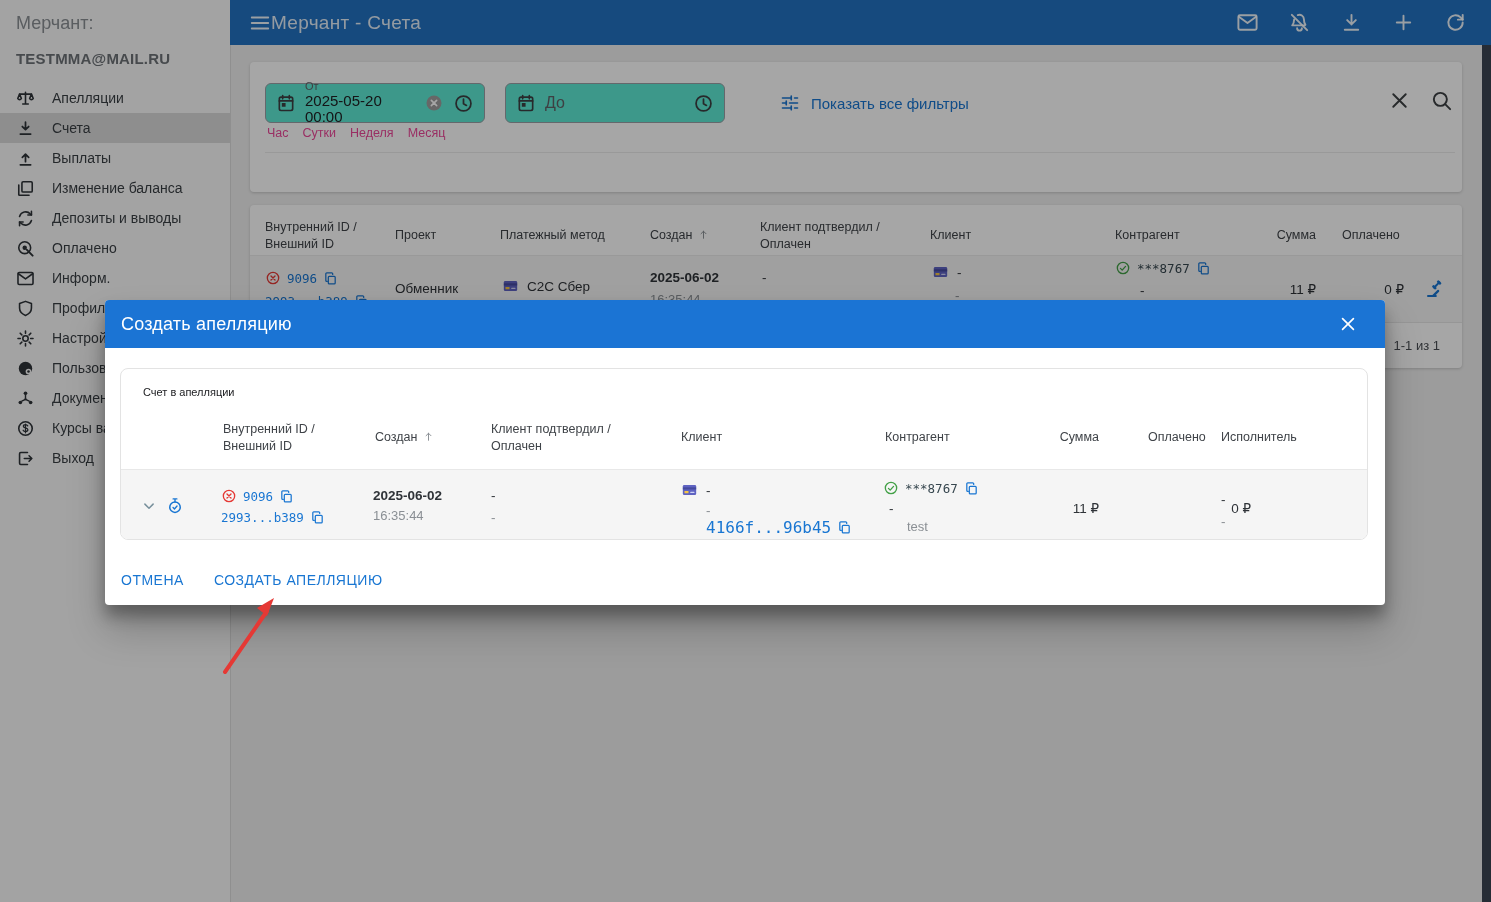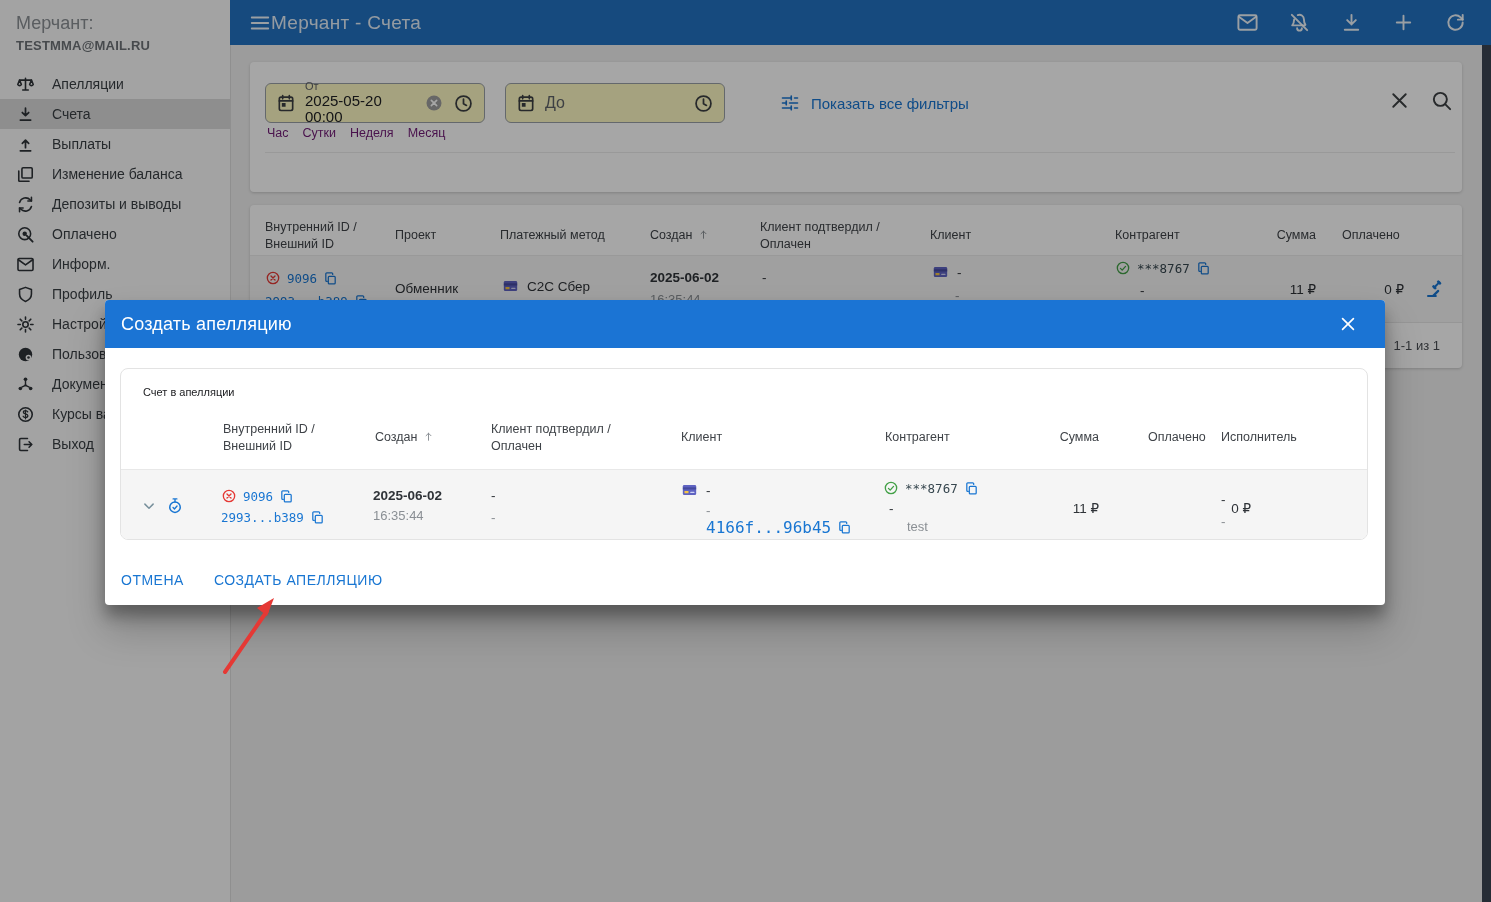--- a/index.html
+++ b/index.html
@@ -6,41 +6,41 @@
   body{width:1491px;height:902px;position:relative;overflow:hidden;background:#e9e9e9;
        font-family:"Liberation Sans","DejaVu Sans",sans-serif;-webkit-font-smoothing:antialiased}
   .ic{display:inline-flex;align-items:center;justify-content:center;flex:0 0 auto}
   .ic svg{width:100%;height:100%;display:block}
   .mono{font-family:"DejaVu Sans Mono",monospace}
 
   
   .sidebar{position:absolute;left:0;top:0;width:230px;height:902px;background:#fbfbfb;border-right:1px solid #dcdcdc;z-index:1}
   .merchant{padding:13px 16px 16px}
   .m-label{font-size:18px;color:#8a8f94}
-  .m-email{font-size:13px;font-weight:700;color:#6d7277;margin-top:4px;letter-spacing:.2px}
+  .m-email{font-size:15px;font-weight:700;color:#6d7277;margin-top:16px;letter-spacing:.2px}
   .side-item{display:flex;align-items:center;height:30px;padding:0 16px;gap:17px;font-size:14px;font-weight:500;color:#3a3f44;cursor:pointer;white-space:nowrap;overflow:hidden}
   .side-item.active{background:#dadada}
   .side-item .ic{width:19px;height:19px;color:#2e3338}
 
   
   .topbar{position:absolute;left:230px;top:0;width:1261px;height:45px;background:#2272c2;display:flex;align-items:center;z-index:1}
   .tb-title{color:rgba(255,255,255,.88);font-size:19px;font-weight:500;letter-spacing:.3px}
   .tb-icons{margin-left:auto;display:flex;align-items:center;gap:29px;margin-right:24px}
   .tb-icons .ic{width:23px;height:23px;color:rgba(255,255,255,.92);cursor:pointer}
 
   .content-bg{position:absolute;left:230px;top:45px;right:0;bottom:0;background:#f0f0f0;z-index:0}
 
   
   .filter-card{position:absolute;left:250px;top:62px;width:1212px;height:130px;background:#fff;border-radius:4px;box-shadow:0 1px 3px rgba(0,0,0,.18);z-index:1}
-  .date-field{position:absolute;top:21px;height:40px;border:1px solid #9aa0a6;border-radius:6px;display:flex;align-items:center;padding:0 10px;gap:9px;box-sizing:border-box;background:#fef9c3;cursor:text}
+  .date-field{position:absolute;top:21px;height:40px;border:1px solid #9aa0a6;border-radius:6px;display:flex;align-items:center;padding:0 10px;gap:9px;box-sizing:border-box;background:#5eead4;cursor:text}
   .fcol{display:flex;flex-direction:column;line-height:1.05}
   .flabel{font-size:11px;color:#5f6368}
   .fvalue{font-size:15px;color:#202124}
   .fplaceholder{font-size:16px;color:#5f6368}
-  .quick-links{position:absolute;left:17px;top:64px;display:flex;gap:14px;font-size:12.5px;color:#701a75}
+  .quick-links{position:absolute;left:17px;top:64px;display:flex;gap:14px;font-size:12.5px;color:#ec4899}
   .quick-links span{cursor:pointer}
   .show-filters{position:absolute;left:530px;top:31px;display:flex;align-items:center;gap:11px;color:#1976d2;font-size:15px;cursor:pointer}
   .show-filters .ic{width:20px;height:20px}
   .f-divider{position:absolute;left:15px;width:1190px;top:90px;border-top:1px solid #ececec}
   .fa-btn{position:absolute;top:27px;width:23px;height:23px;color:#3c4043;cursor:pointer}
 
   
   .table-card{position:absolute;left:250px;top:205px;width:1212px;height:163px;background:#fff;border-radius:4px;box-shadow:0 1px 3px rgba(0,0,0,.18);z-index:1}
   .th{position:absolute;font-size:12.5px;font-weight:500;color:#3f4348;line-height:17px}
   .th.two{display:flex;flex-direction:column}

